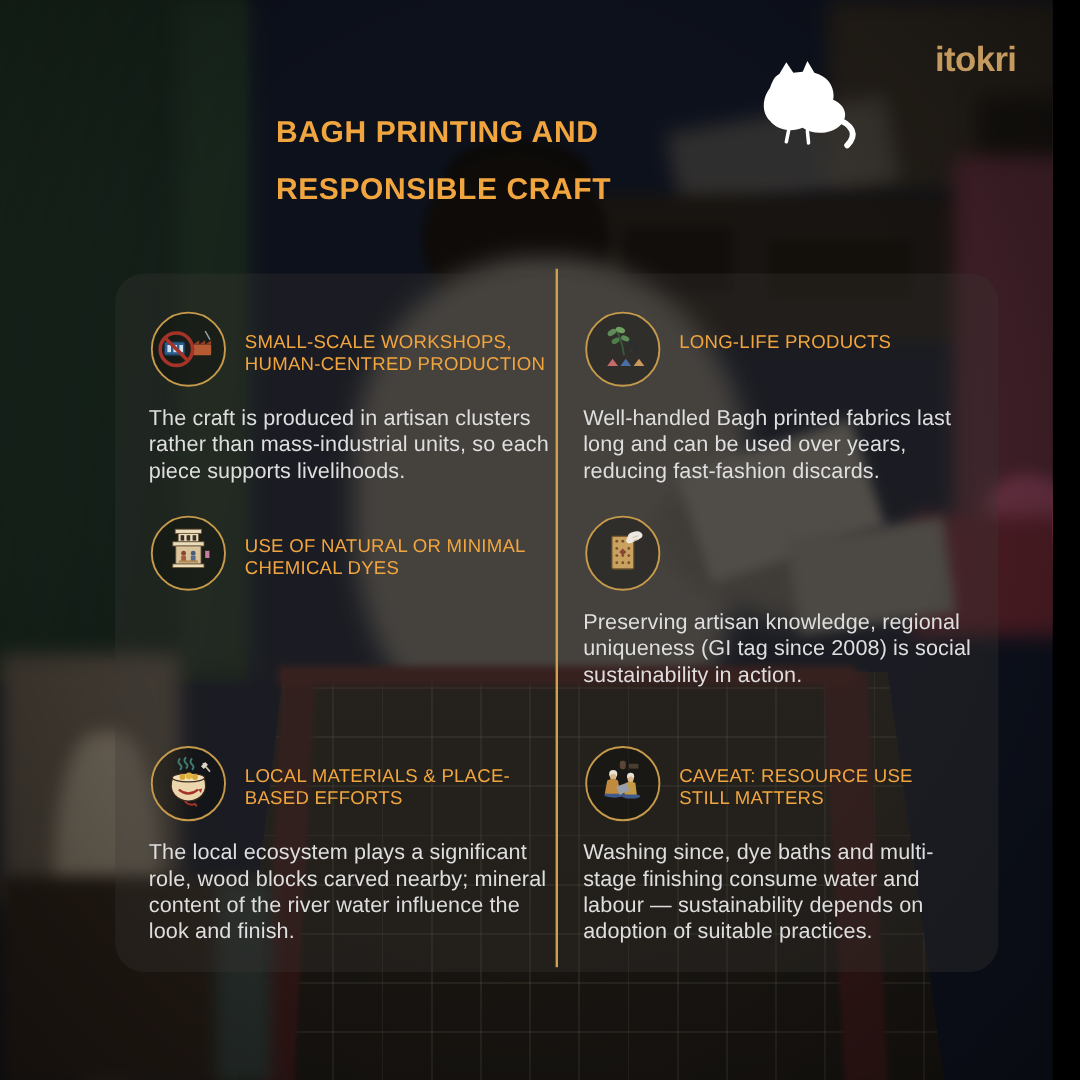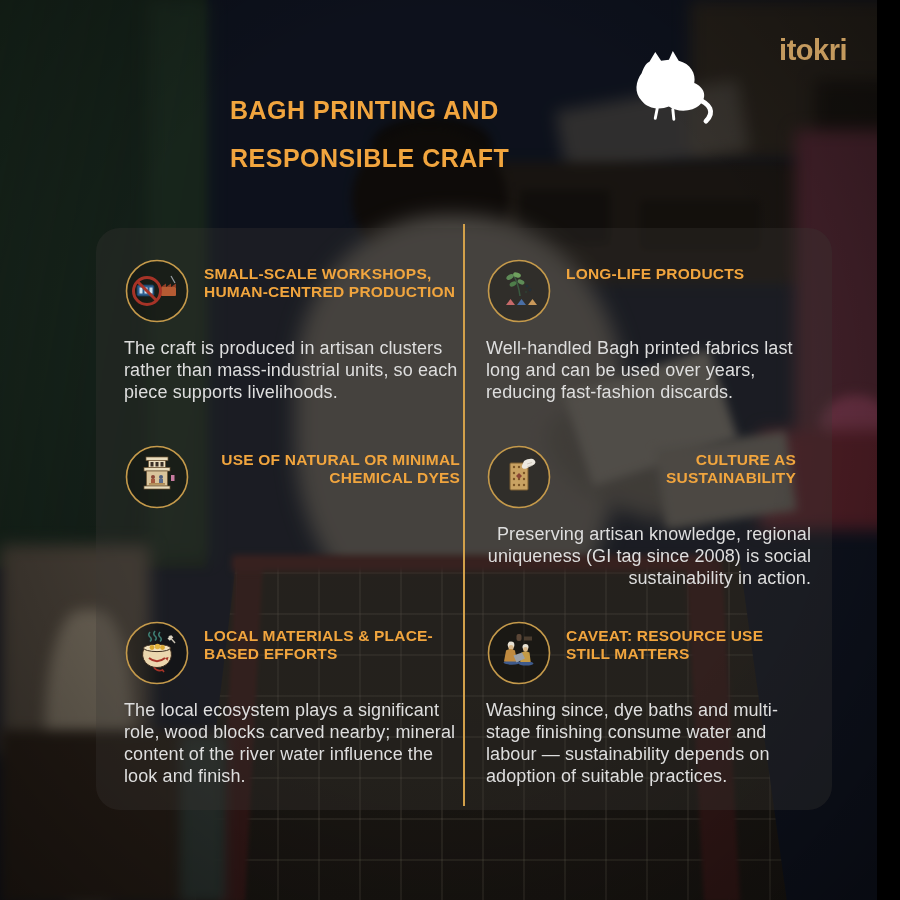--- a/index.html
+++ b/index.html
@@ -56,25 +56,25 @@
 
   .title{position:absolute;left:230px;top:86px;color:#f1a53e;font-weight:700;
          font-size:25px;line-height:48px;letter-spacing:.5px;}
   .logo{position:absolute;right:30px;top:34px;color:#c49a5e;font-weight:700;
         font-size:29px;letter-spacing:-0.5px;}
   .cat{position:absolute;left:612px;top:48px;width:108px;height:78px;}
 
   .section{position:absolute;}
   .col-left{left:124px;}
   .col-right{left:486px;}
-  .row1{top:258px;} .row2{top:444px;text-align:right;} .row3{top:620px;}
+  .row1{top:258px;} .row2{top:428px;} .row3{top:620px;}
   .head-row{display:flex;align-items:flex-start;gap:14px;}
   .icon-circle{width:66px;height:66px;flex:none;}
-  .heading{color:#f1a53e;font-weight:700;font-size:15.5px;line-height:1.16;
-           letter-spacing:.2px;padding-top:7px;display:block;}
+  .heading{color:#f1a53e;font-weight:400;font-size:15.5px;line-height:1.16;
+           letter-spacing:.2px;padding-top:7px;display:block;margin-top:12px;}
   .col-left .heading{max-width:256px;}
   .col-right .heading{max-width:230px;}
   .body-text{color:#dedede;font-size:18px;line-height:1.22;letter-spacing:.1px;margin-top:14px;}
   .col-left .body-text{width:345px;}
   .col-right .body-text{width:325px;}
 </style>
 </head>
 <body>
 
 <div class="canvas">
@@ -201,21 +201,20 @@
             <circle cx="33" cy="35" r="1.2"></circle>
             <circle cx="38" cy="35" r="1.2"></circle>
           <circle cx="28" cy="41" r="1.2"></circle>
             <circle cx="33" cy="41" r="1.2"></circle>
             <circle cx="38" cy="41" r="1.2"></circle>
         </g>
         <path d="M33 29 l3 3 l-3 3 l-3 -3 z" fill="#8A4535"></path>
         <path d="M38 17 c4 -2.5 8.5 -3 10.5 -0.8 c1.8 2 0.8 3.8 -1.4 4.8 l-7 3.4 c-2.3 1 -4.4 -0.2 -4.3 -2.5 z" fill="#EDE9E0"></path>
         <path d="M41 20 l5 -1.5 M41.5 22.5 l5 -1" stroke="#C9C2B4" stroke-width=".8" fill="none"></path>
       </svg>
-      <span class="heading">CULTURE AS SUSTAINABILITY</span>
     </div>
     <div class="body-text">Preserving artisan knowledge, regional uniqueness (GI tag since 2008) is social sustainability in action.</div>
   </div>
 
   <div class="section col-left row3">
     <div class="head-row">
       <svg class="icon-circle" viewBox="0 0 66 66">
         <circle cx="33" cy="33" r="30.5" fill="rgba(10,8,6,0.35)" stroke="#C59A4B" stroke-width="1.6"></circle>
         <path d="M26 12 q-2.5 3 0 5 q2.5 2 0 4.5" stroke="#3E7D72" stroke-width="1.6" fill="none"></path>
         <path d="M31 11 q-2.5 3 0 5 q2.5 2 0 4.5" stroke="#3E7D72" stroke-width="1.6" fill="none"></path>

